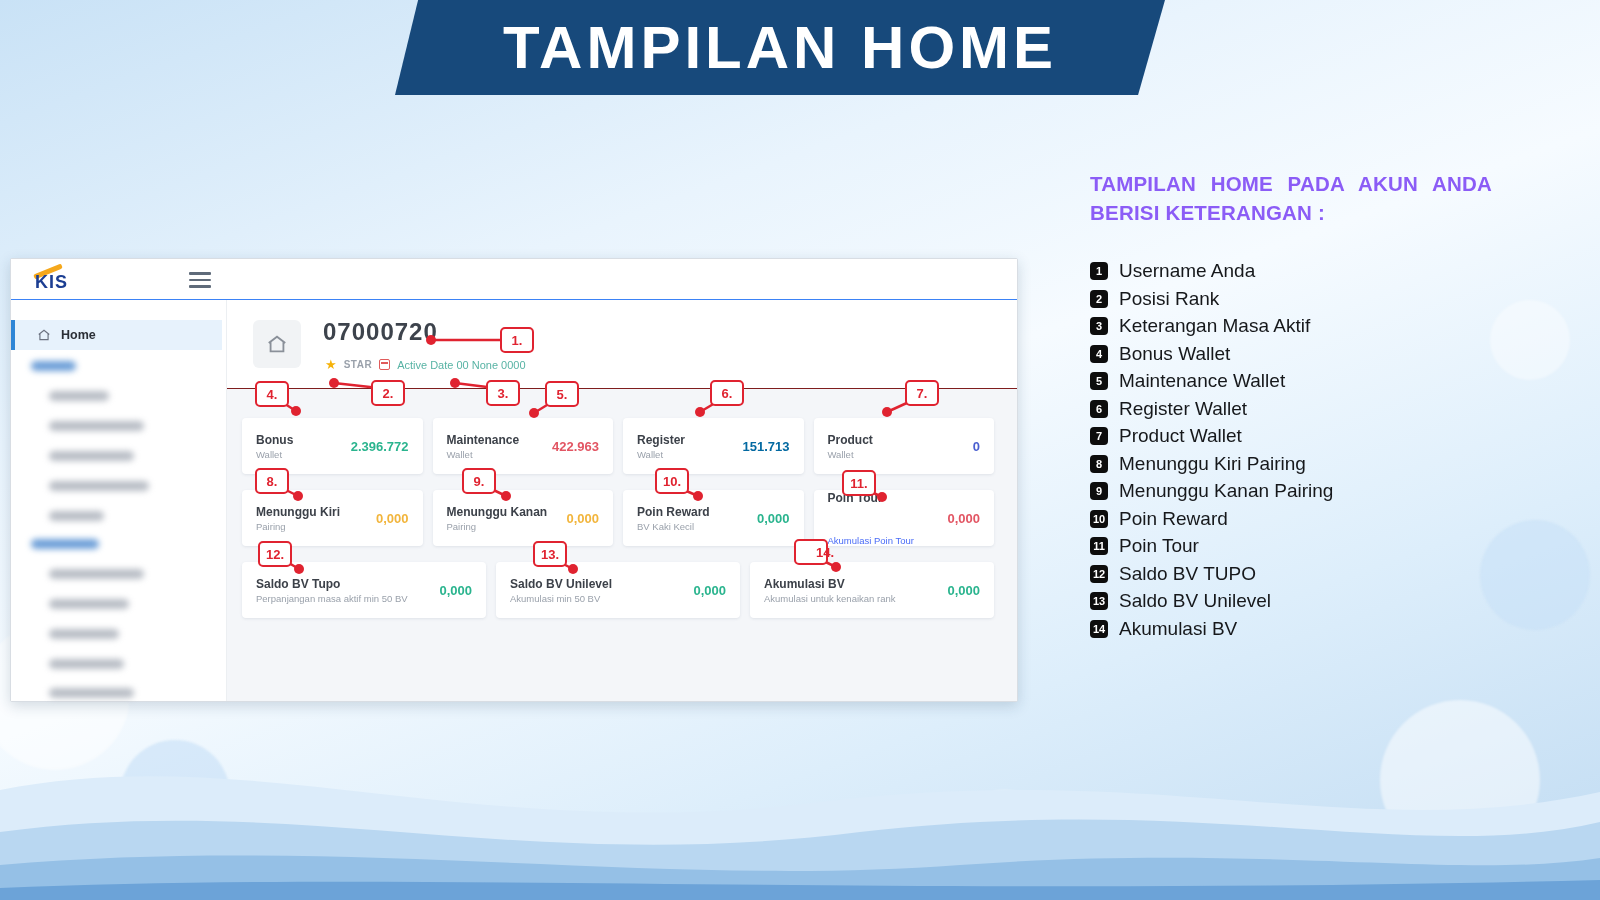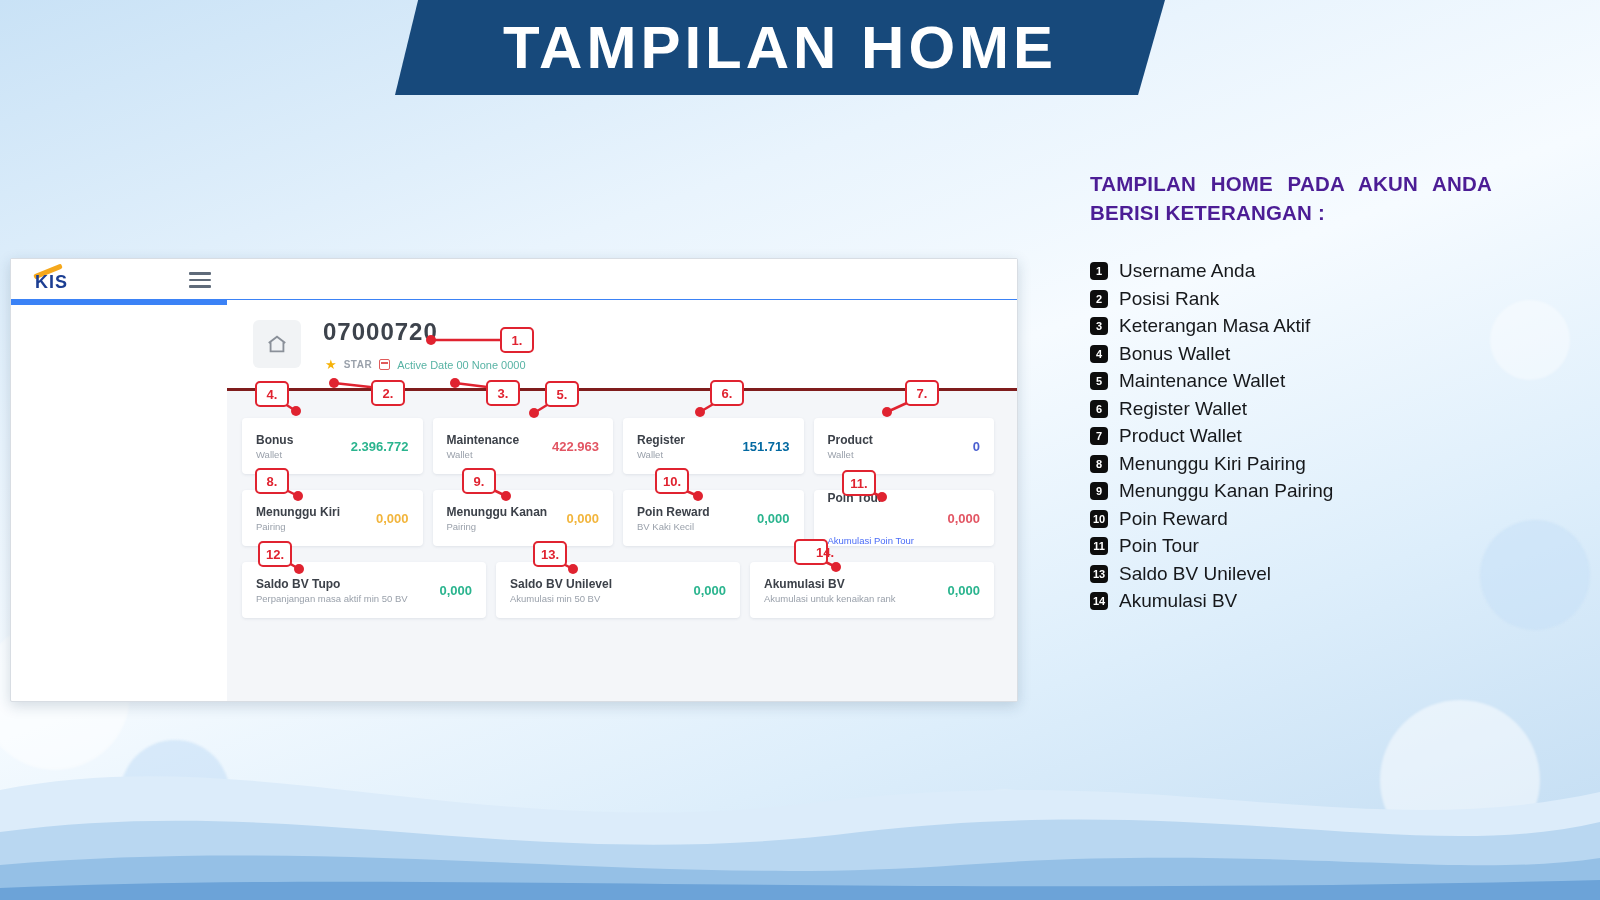--- a/index.html
+++ b/index.html
@@ -17,36 +17,36 @@
     position:absolute;left:395px;top:0;width:770px;height:95px;background:#17497b;
     clip-path:polygon(3% 0,100% 0,96.5% 100%,0 100%);
     display:flex;align-items:center;justify-content:center;z-index:3;
   }
   .banner h1{margin:0;color:#ffffff;font-size:60px;font-weight:bold;letter-spacing:4px;}
   
   .dashboard{
     position:absolute;left:10px;top:258px;width:1006px;height:442px;background:#ffffff;
     border:1px solid #d8dde3;border-radius:2px;box-shadow:0 4px 14px rgba(30,60,90,.18);z-index:2;
   }
-  .topbar{position:absolute;left:0;top:0;right:0;height:40px;background:#fff;border-bottom:6px solid #3b82f6;}
+  .topbar{position:absolute;left:0;top:0;right:0;height:40px;background:#fff;border-bottom:4px solid #3b82f6;}
   .logo{position:absolute;left:20px;top:7px;width:60px;height:28px;}
   .logo .swoosh{position:absolute;left:2px;top:3px;width:30px;height:5px;background:#f5a81c;transform:rotate(-22deg);border-radius:2px;}
   .logo .ltext{position:absolute;left:4px;top:6px;font-size:18px;font-weight:bold;color:#1c3e92;letter-spacing:1px;}
   .hamburger{position:absolute;left:178px;top:13px;width:22px;cursor:pointer;}
   .hamburger div{height:2.5px;background:#5f6b7a;margin-bottom:4px;border-radius:1px;}
   .sidebar{position:absolute;left:0;top:41px;width:215px;bottom:0;background:#fff;border-right:1px solid #eceff2;}
   .side-home{
     position:absolute;left:0;top:20px;width:211px;height:30px;background:#e7f2fc;border-left:4px solid #2f86d6;
     display:flex;align-items:center;gap:10px;padding-left:22px;box-sizing:border-box;
     font-size:12.5px;font-weight:bold;color:#2b2f36;cursor:pointer;
   }
   .blur-bar{position:absolute;height:10px;border-radius:5px;background:#b9bec6;filter:blur(3px);}
   .blur-bar.blue{background:#6d9fd8;}
   .main{position:absolute;left:216px;top:41px;right:0;bottom:0;background:#f4f6f9;}
-  .main-head{position:absolute;left:0;top:0;right:0;height:88px;background:#fff;border-bottom:3px solid #7f1d1d;}
+  .main-head{position:absolute;left:0;top:0;right:0;height:88px;background:#fff;border-bottom:1px solid #7f1d1d;}
   .iconbox{position:absolute;left:26px;top:20px;width:48px;height:48px;background:#f1f3f5;border-radius:6px;display:flex;align-items:center;justify-content:center;}
   .username{position:absolute;left:96px;top:18px;font-size:24px;font-weight:bold;color:#3d434c;letter-spacing:1px;}
   .meta{position:absolute;left:98px;top:58px;display:flex;align-items:center;gap:7px;}
   .star{color:#f6b208;font-size:13px;line-height:1;}
   .rank{font-size:10px;font-weight:bold;color:#9aa1ab;letter-spacing:.5px;}
   .cal{width:11px;height:11px;border:1.5px solid #e05b5b;border-radius:2px;position:relative;box-sizing:border-box;}
   .cal::before{content:"";position:absolute;left:1px;right:1px;top:2px;height:2px;background:#e05b5b;}
   .adate{font-size:11px;color:#57b3a4;}
   .cards-row{position:absolute;left:15px;width:752px;display:flex;gap:10px;}
   .row1{top:118px;} .row2{top:190px;} .row3{top:262px;}
@@ -59,21 +59,21 @@
   .card .v{font-size:13px;font-weight:bold;white-space:nowrap;}
   
   .callout-lines{position:absolute;left:0;top:0;z-index:4;pointer-events:none;}
   .callout{
     position:absolute;width:34px;height:26px;background:#fff;border:2.5px solid #e02330;border-radius:5px;
     color:#e02330;font-size:13px;font-weight:bold;display:flex;align-items:center;justify-content:center;
     box-sizing:border-box;z-index:5;
   }
   
   .panel{position:absolute;left:1090px;top:170px;width:402px;z-index:2;}
-  .panel-heading{font-size:20.5px;font-weight:bold;color:#4c1d95;line-height:1.4;text-align:justify;letter-spacing:.2px;}
+  .panel-heading{font-size:20.5px;font-weight:bold;color:#8b5cf6;line-height:1.4;text-align:justify;letter-spacing:.2px;}
   .panel-list{margin-top:30px;}
   .p-item{display:flex;align-items:center;gap:11px;height:27.5px;font-size:19px;color:#16181b;}
   .p-badge{width:18px;height:18px;background:#0d0d0d;border-radius:4px;color:#fff;font-size:11px;font-weight:bold;display:flex;align-items:center;justify-content:center;flex:none;}
   .panel-note{margin-top:38px;font-size:19.5px;color:#16181b;line-height:1.42;text-align:justify;}
 </style>
 </head>
 <body>
 
 <div class="bokeh" style="left:40px;top:470px;width:90px;height:90px;background:rgba(255,255,255,.45);"></div>
 <div class="bokeh" style="left:-20px;top:620px;width:150px;height:150px;background:rgba(255,255,255,.5);"></div>
@@ -105,20 +105,40 @@
       <span class="swoosh"></span>
       <span class="ltext">KIS</span>
     </div>
     <div class="hamburger">
         <div></div>
         <div></div>
         <div></div>
       </div>
   </div>
 
+  <div class="sidebar">
+    <div class="side-home">
+      <svg viewBox="0 0 24 24" width="14" height="14">
+          <path d="M3 11 L12 4 L21 11 M5 10 V20 H19 V10" fill="none" stroke="#6b7280" stroke-width="2"></path>
+        </svg>
+      <span>Home</span>
+    </div>
+    <div class="blur-bar blue" style="left:20px;top:61px;width:45px;"></div>
+    <div class="blur-bar" style="left:38px;top:91px;width:60px;"></div>
+    <div class="blur-bar" style="left:38px;top:121px;width:95px;"></div>
+    <div class="blur-bar" style="left:38px;top:151px;width:85px;"></div>
+    <div class="blur-bar" style="left:38px;top:181px;width:100px;"></div>
+    <div class="blur-bar" style="left:38px;top:211px;width:55px;"></div>
+    <div class="blur-bar blue" style="left:20px;top:239px;width:68px;"></div>
+    <div class="blur-bar" style="left:38px;top:269px;width:95px;"></div>
+    <div class="blur-bar" style="left:38px;top:299px;width:80px;"></div>
+    <div class="blur-bar" style="left:38px;top:329px;width:70px;"></div>
+    <div class="blur-bar" style="left:38px;top:359px;width:75px;"></div>
+    <div class="blur-bar" style="left:38px;top:388px;width:85px;"></div>
+  </div>
 
   <div class="main">
     <div class="main-head">
       <div class="iconbox">
         <svg viewBox="0 0 24 24" width="22" height="22">
             <path d="M3 11 L12 4 L21 11 M5 10 V20 H19 V10" fill="none" stroke="#8a9099" stroke-width="2"></path>
           </svg>
       </div>
       <div class="username">07000720</div>
       <div class="meta">
@@ -308,20 +328,24 @@
       </div>
     <div class="p-item">
         <span class="p-badge">10</span>
         <span>Poin Reward</span>
       </div>
     <div class="p-item">
         <span class="p-badge">11</span>
         <span>Poin Tour</span>
       </div>
     <div class="p-item">
+        <span class="p-badge">12</span>
+        <span>Saldo BV TUPO</span>
+      </div>
+    <div class="p-item">
         <span class="p-badge">13</span>
         <span>Saldo BV Unilevel</span>
       </div>
     <div class="p-item">
         <span class="p-badge">14</span>
         <span>Akumulasi BV</span>
       </div>
   </div>
 </div>
 

